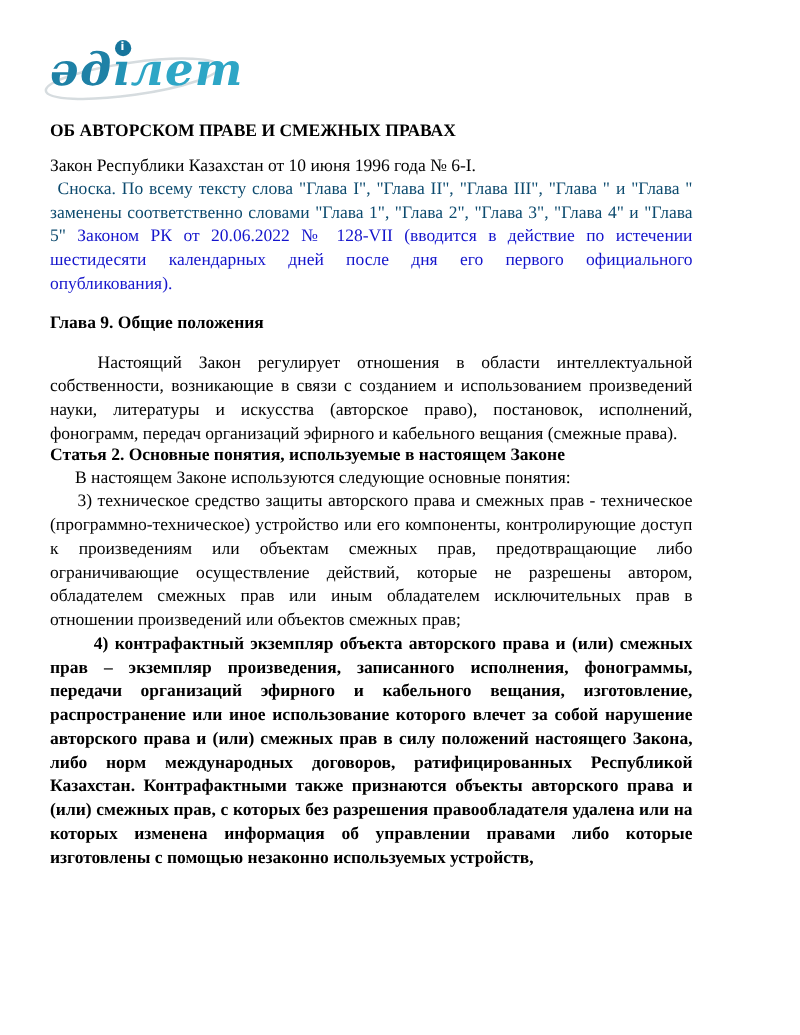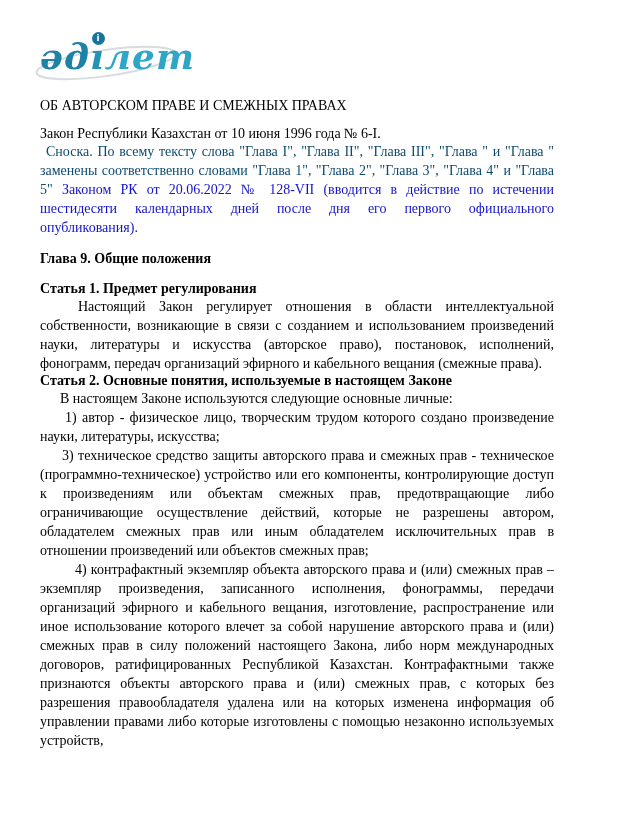--- a/index.html
+++ b/index.html
@@ -40,21 +40,21 @@
     z-index:2;
   }
   .logo-dot .dot-ch {
     font-family:"DejaVu Sans", sans-serif;
     font-style:normal; font-weight:bold;
     font-size:9px; line-height:1; color:#ffffff;
   }
 
   
   .doc-title {
-    font-size:14px; font-weight:normal;
+    font-size:14px; font-weight:bold;
     margin:14px 0 12px 0;
   }
   .subtitle { font-size:14px; }
   .toc-row { font-size:14px; padding-left:26px; margin-bottom:2px; }
   .toc-link { color:#1414cc; cursor:pointer; }
 
   .footnote {
     font-size:14px; line-height:19px;
     text-align:justify; text-indent:6px;
     margin-bottom:14px;
@@ -70,21 +70,21 @@
   .article {
     font-size:14px; font-weight:bold;
     margin:0;
   }
   p.body {
     font-size:14px; line-height:19px;
     text-align:justify;
     margin:0;
   }
   .ind38 { text-indent:38px; }
-  .ind35 { text-indent:35px; }
+  .ind35 { text-indent:35px;font-weight:bold; }
   .ind25 { text-indent:25px; }
   .ind22 { text-indent:22px; }
   .ind20 { text-indent:20px; }
   .ind18 { text-indent:18px; }
   .gap-top { margin-top:6px; }
 </style>
 </head>
 <body>
 
 <div class="page">
@@ -102,25 +102,23 @@
 
     <h1 class="doc-title">ОБ АВТОРСКОМ ПРАВЕ И СМЕЖНЫХ ПРАВАХ</h1>
 
     <p class="subtitle">Закон Республики Казахстан от 10 июня 1996 года № 6-I.</p>
 
 
     <p class="footnote"><span class="fn-red">Сноска. По всему тексту слова "Глава I", "Глава II", "Глава III", "Глава " и "Глава " заменены соответственно словами "Глава 1", "Глава 2", "Глава 3", "Глава 4" и "Глава 5" </span><span class="fn-link">Законом РК от 20.06.2022 № 128-VII</span><span class="fn-blue"> (вводится в действие по истечении шестидесяти календарных дней после дня его первого официального опубликования).</span></p>
 
     <h2 class="chapter">Глава 9. Общие положения</h2>
 
-    <h3 class="article">Статья 1. Предмет регулирования</h3>
     <p class="body ind38">Настоящий Закон регулирует отношения в области интеллектуальной собственности, возникающие в связи с созданием и использованием произведений науки, литературы и искусства (авторское право), постановок, исполнений, фонограмм, передач организаций эфирного и кабельного вещания (смежные права).</p>
 
     <h3 class="article">Статья 2. Основные понятия, используемые в настоящем Законе</h3>
-    <p class="body ind20">В настоящем Законе используются следующие основные личные:</p>
+    <p class="body ind20">В настоящем Законе используются следующие основные понятия:</p>
 
-    <p class="body ind25">1) автор - физическое лицо, творческим трудом которого создано произведение науки, литературы, искусства;</p>
     <p class="body ind22">3) техническое средство защиты авторского права и смежных прав - техническое (программно-техническое) устройство или его компоненты, контролирующие доступ к произведениям или объектам смежных прав, предотвращающие либо ограничивающие осуществление действий, которые не разрешены автором, обладателем смежных прав или иным обладателем исключительных прав в отношении произведений или объектов смежных прав;</p>
     <p class="body ind35 gap-top">4) контрафактный экземпляр объекта авторского права и (или) смежных прав – экземпляр произведения, записанного исполнения, фонограммы, передачи организаций эфирного и кабельного вещания, изготовление, распространение или иное использование которого влечет за собой нарушение авторского права и (или) смежных прав в силу положений настоящего Закона, либо норм международных договоров, ратифицированных Республикой Казахстан. Контрафактными также признаются объекты авторского права и (или) смежных прав, с которых без разрешения правообладателя удалена или на которых изменена информация об управлении правами либо которые изготовлены с помощью незаконно используемых устройств,</p>
 
   </main>
 
 </div>
 
 </body></html>

